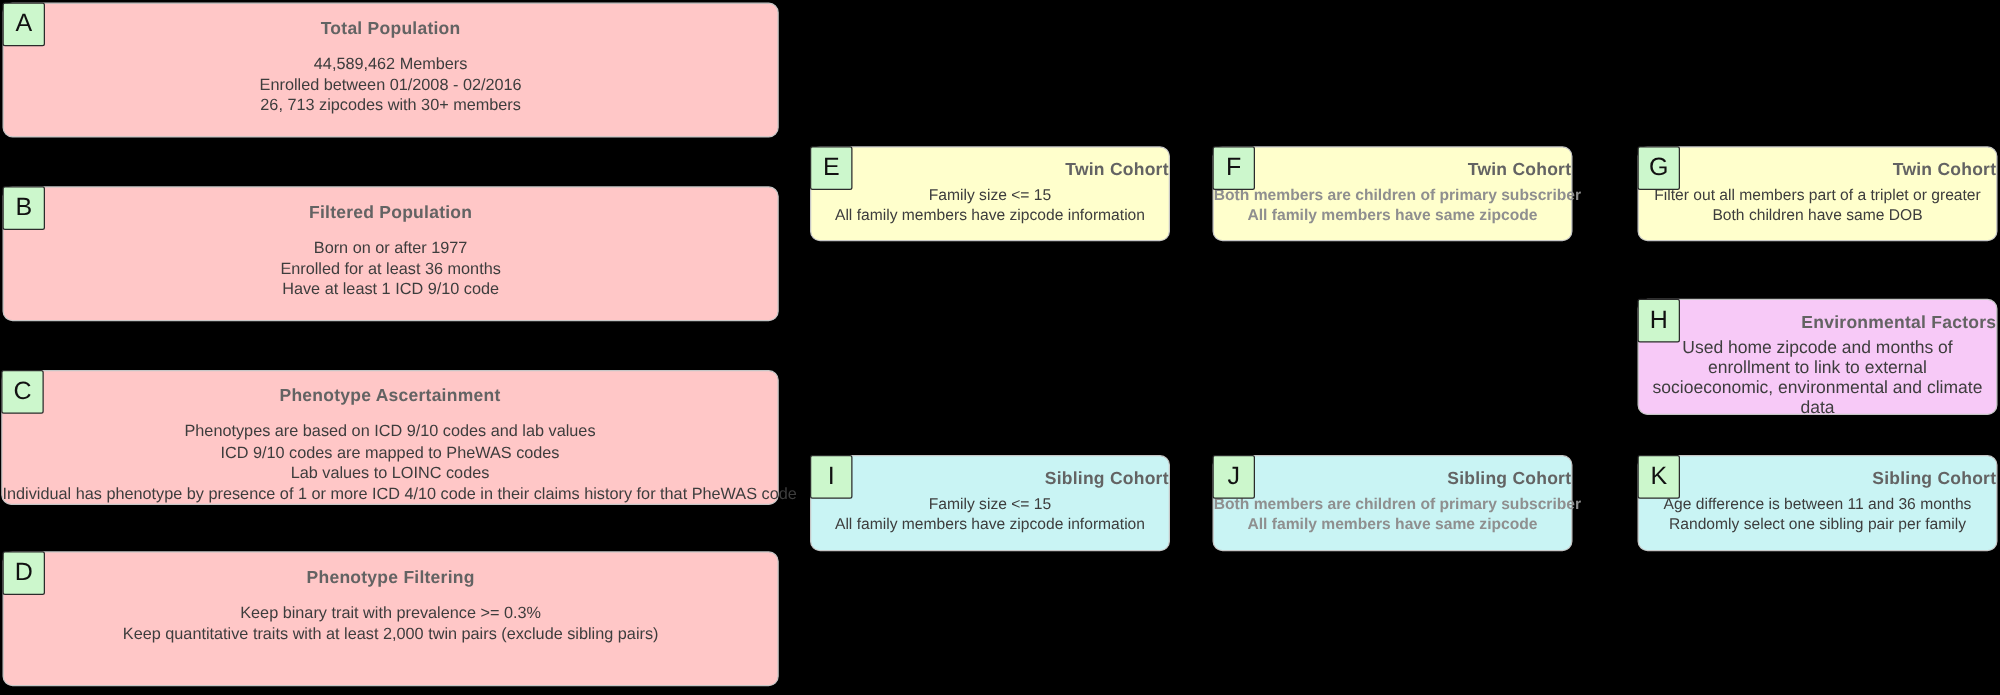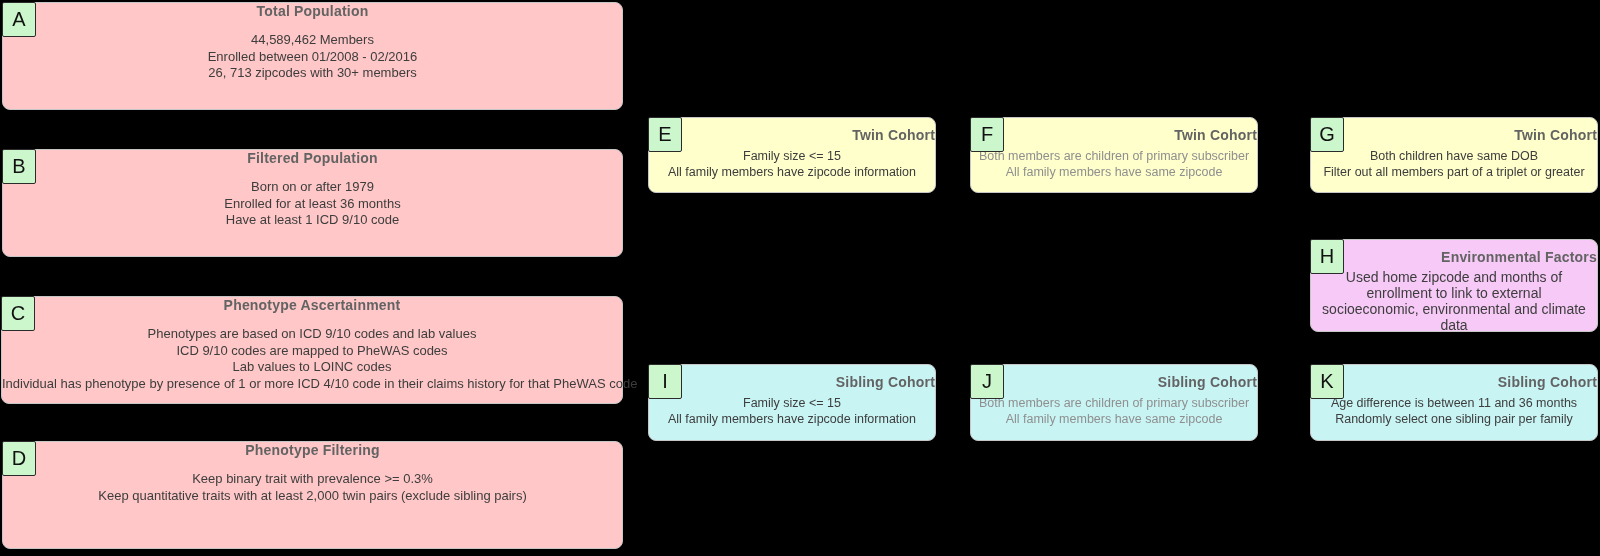--- a/index.html
+++ b/index.html
@@ -31,30 +31,31 @@
     border:1.5px solid #2b2b2b;
     border-radius:2px;
     display:flex; align-items:center; justify-content:center;
     font-size:20px; color:#111;
   }
 
   .title {
     font-weight:bold;
     font-size:14px;
     color:#636363;
+    padding-top:11px;
     letter-spacing:0.2px;
   }
   .lines {
     margin-top:13px;
     font-size:13px;
     color:#3d3d3d;
     line-height:16.5px;
   }
   .line { white-space:nowrap; }
-  .muted { color:#8f8f8f; }
+  .muted { color:#8f8f8f;font-weight:bold; }
 
   .small .title { padding-top:9px;text-align:right; }
   .small .lines { margin-top:5px; font-size:12.5px; line-height:16px; }
 
   .wrap-body {
     margin-top:4px;
     font-size:14px;
     color:#3d3d3d;
     line-height:16px;
     padding:0 8px;
@@ -85,21 +86,21 @@
       <div class="line">44,589,462 Members</div>
       <div class="line">Enrolled between 01/2008 - 02/2016</div>
       <div class="line">26, 713 zipcodes with 30+ members</div>
     </div>
   </div>
 
   <div id="box-B" class="node pink">
     <div class="badge">B</div>
     <div class="title">Filtered Population</div>
     <div class="lines">
-      <div class="line">Born on or after 1979</div>
+      <div class="line">Born on or after 1977</div>
       <div class="line">Enrolled for at least 36 months</div>
       <div class="line">Have at least 1 ICD 9/10 code</div>
     </div>
   </div>
 
   <div id="box-C" class="node pink">
     <div class="badge">C</div>
     <div class="title">Phenotype Ascertainment</div>
     <div class="lines">
       <div class="line">Phenotypes are based on ICD 9/10 codes and lab values</div>
@@ -133,22 +134,22 @@
     <div class="lines">
       <div class="line muted">Both members are children of primary subscriber</div>
       <div class="line muted">All family members have same zipcode</div>
     </div>
   </div>
 
   <div id="box-G" class="node yellow small">
     <div class="badge">G</div>
     <div class="title">Twin Cohort</div>
     <div class="lines">
+      <div class="line">Filter out all members part of a triplet or greater</div>
       <div class="line">Both children have same DOB</div>
-      <div class="line">Filter out all members part of a triplet or greater</div>
     </div>
   </div>
 
   <div id="box-H" class="node magenta small">
     <div class="badge">H</div>
     <div class="title">Environmental Factors</div>
     <div class="wrap-body">Used home zipcode and months of enrollment to link to external socioeconomic, environmental and climate data</div>
   </div>
 
   <div id="box-I" class="node cyan small">

